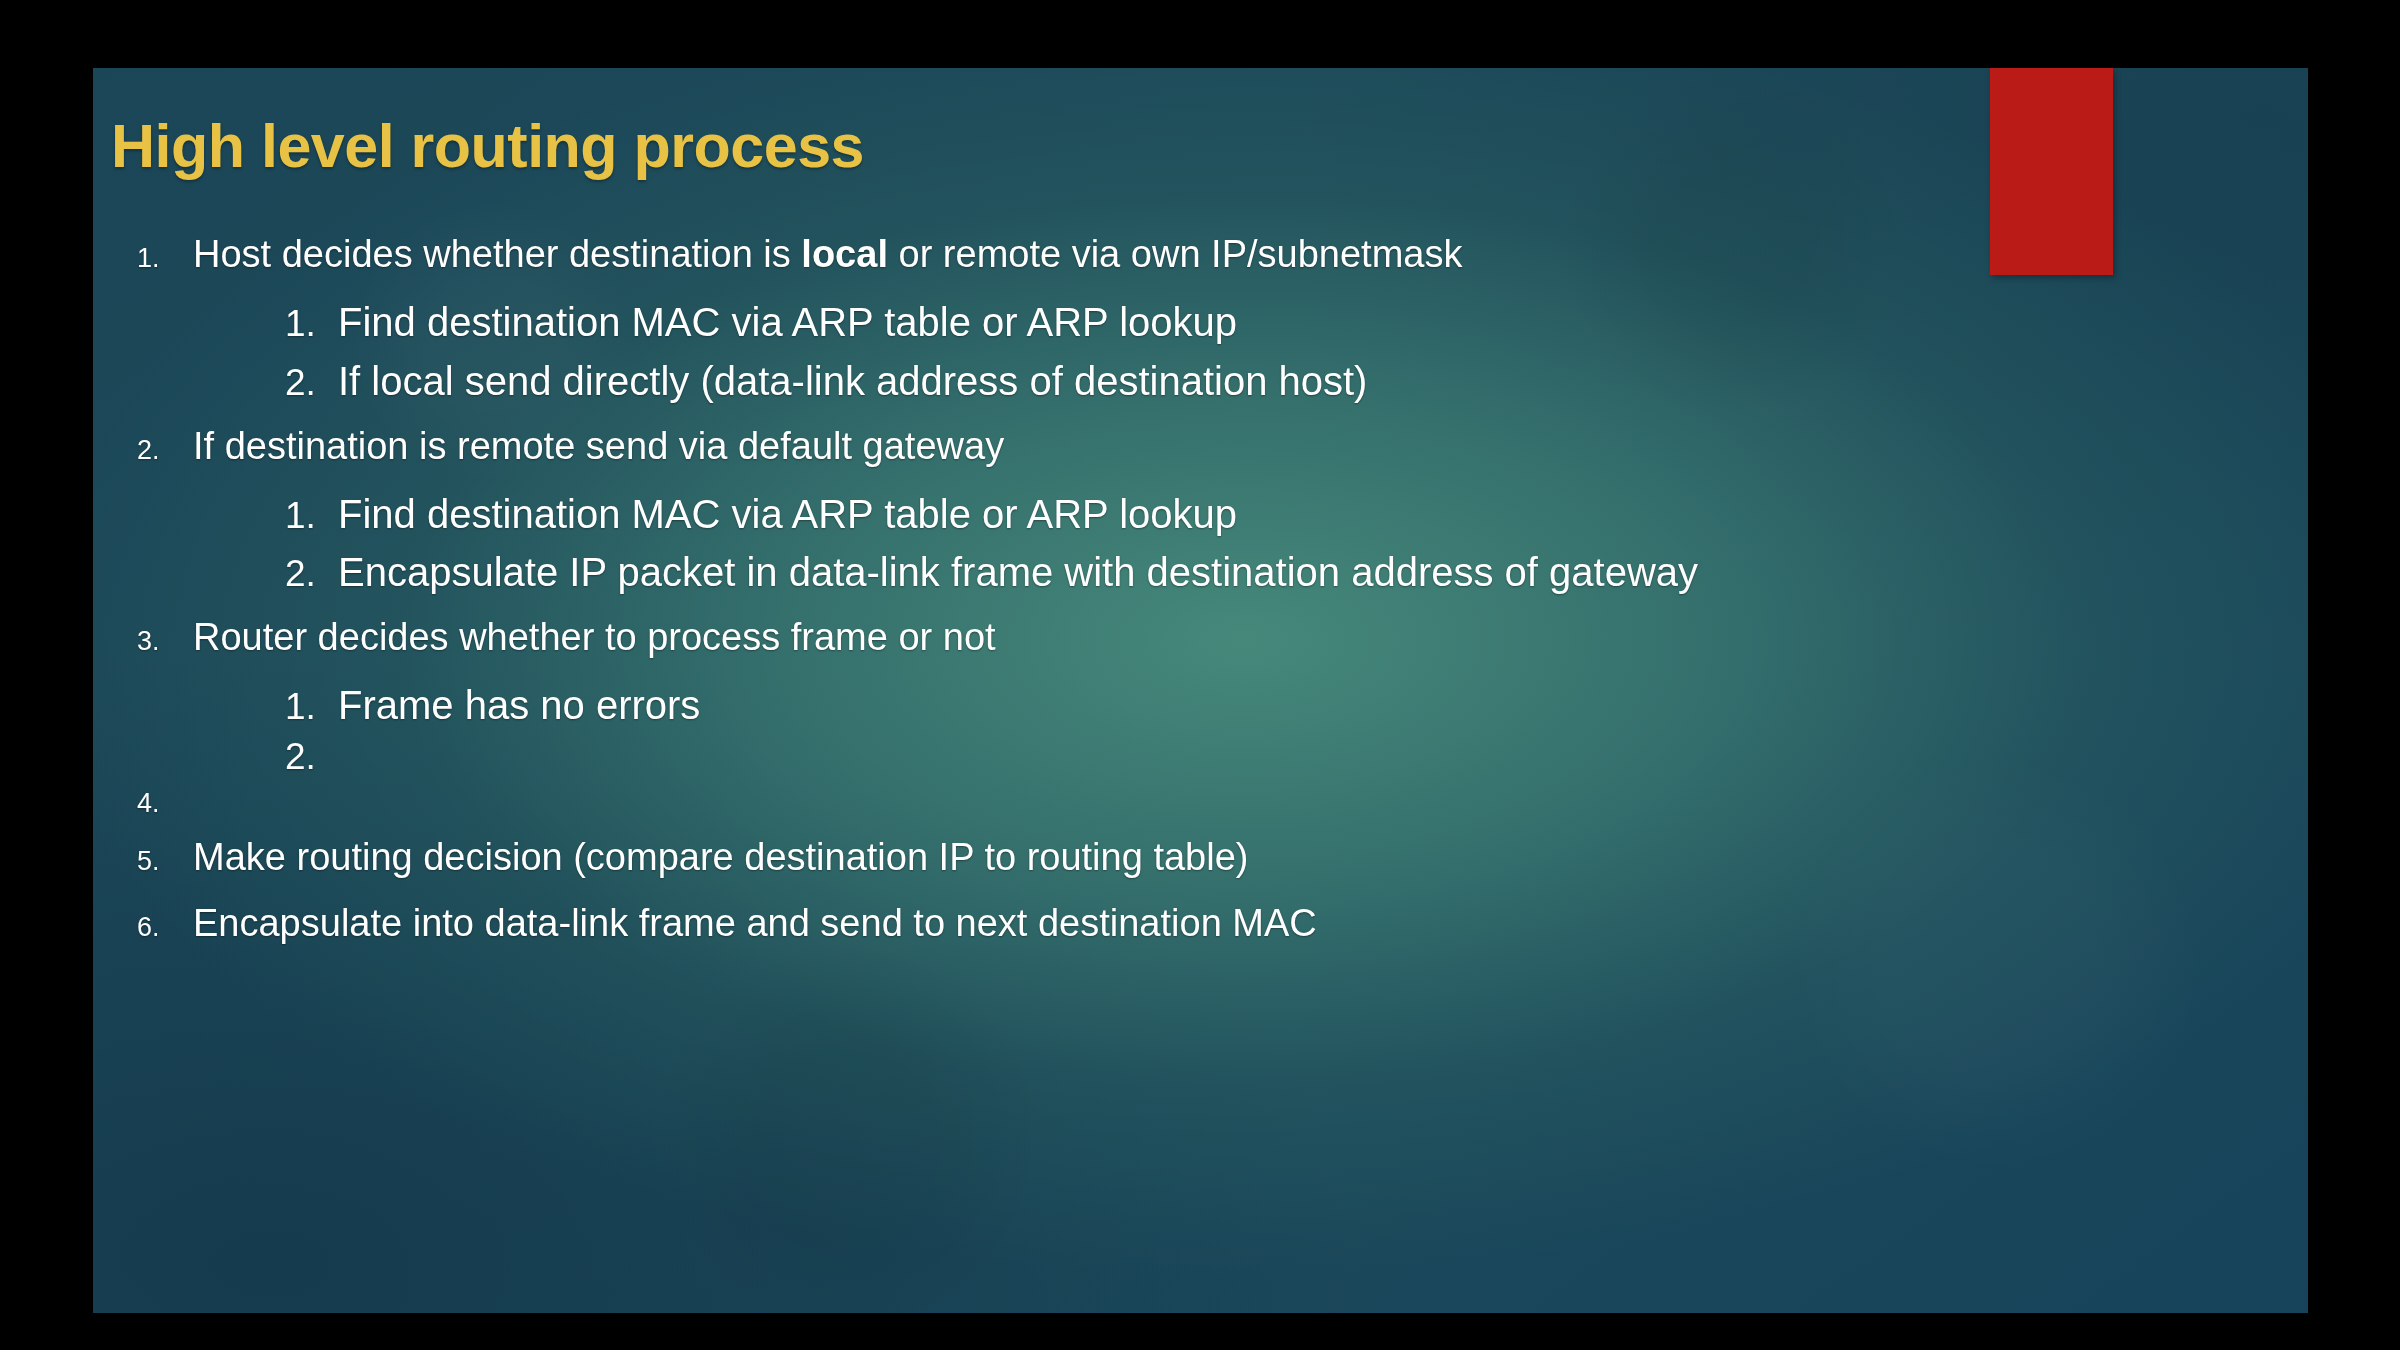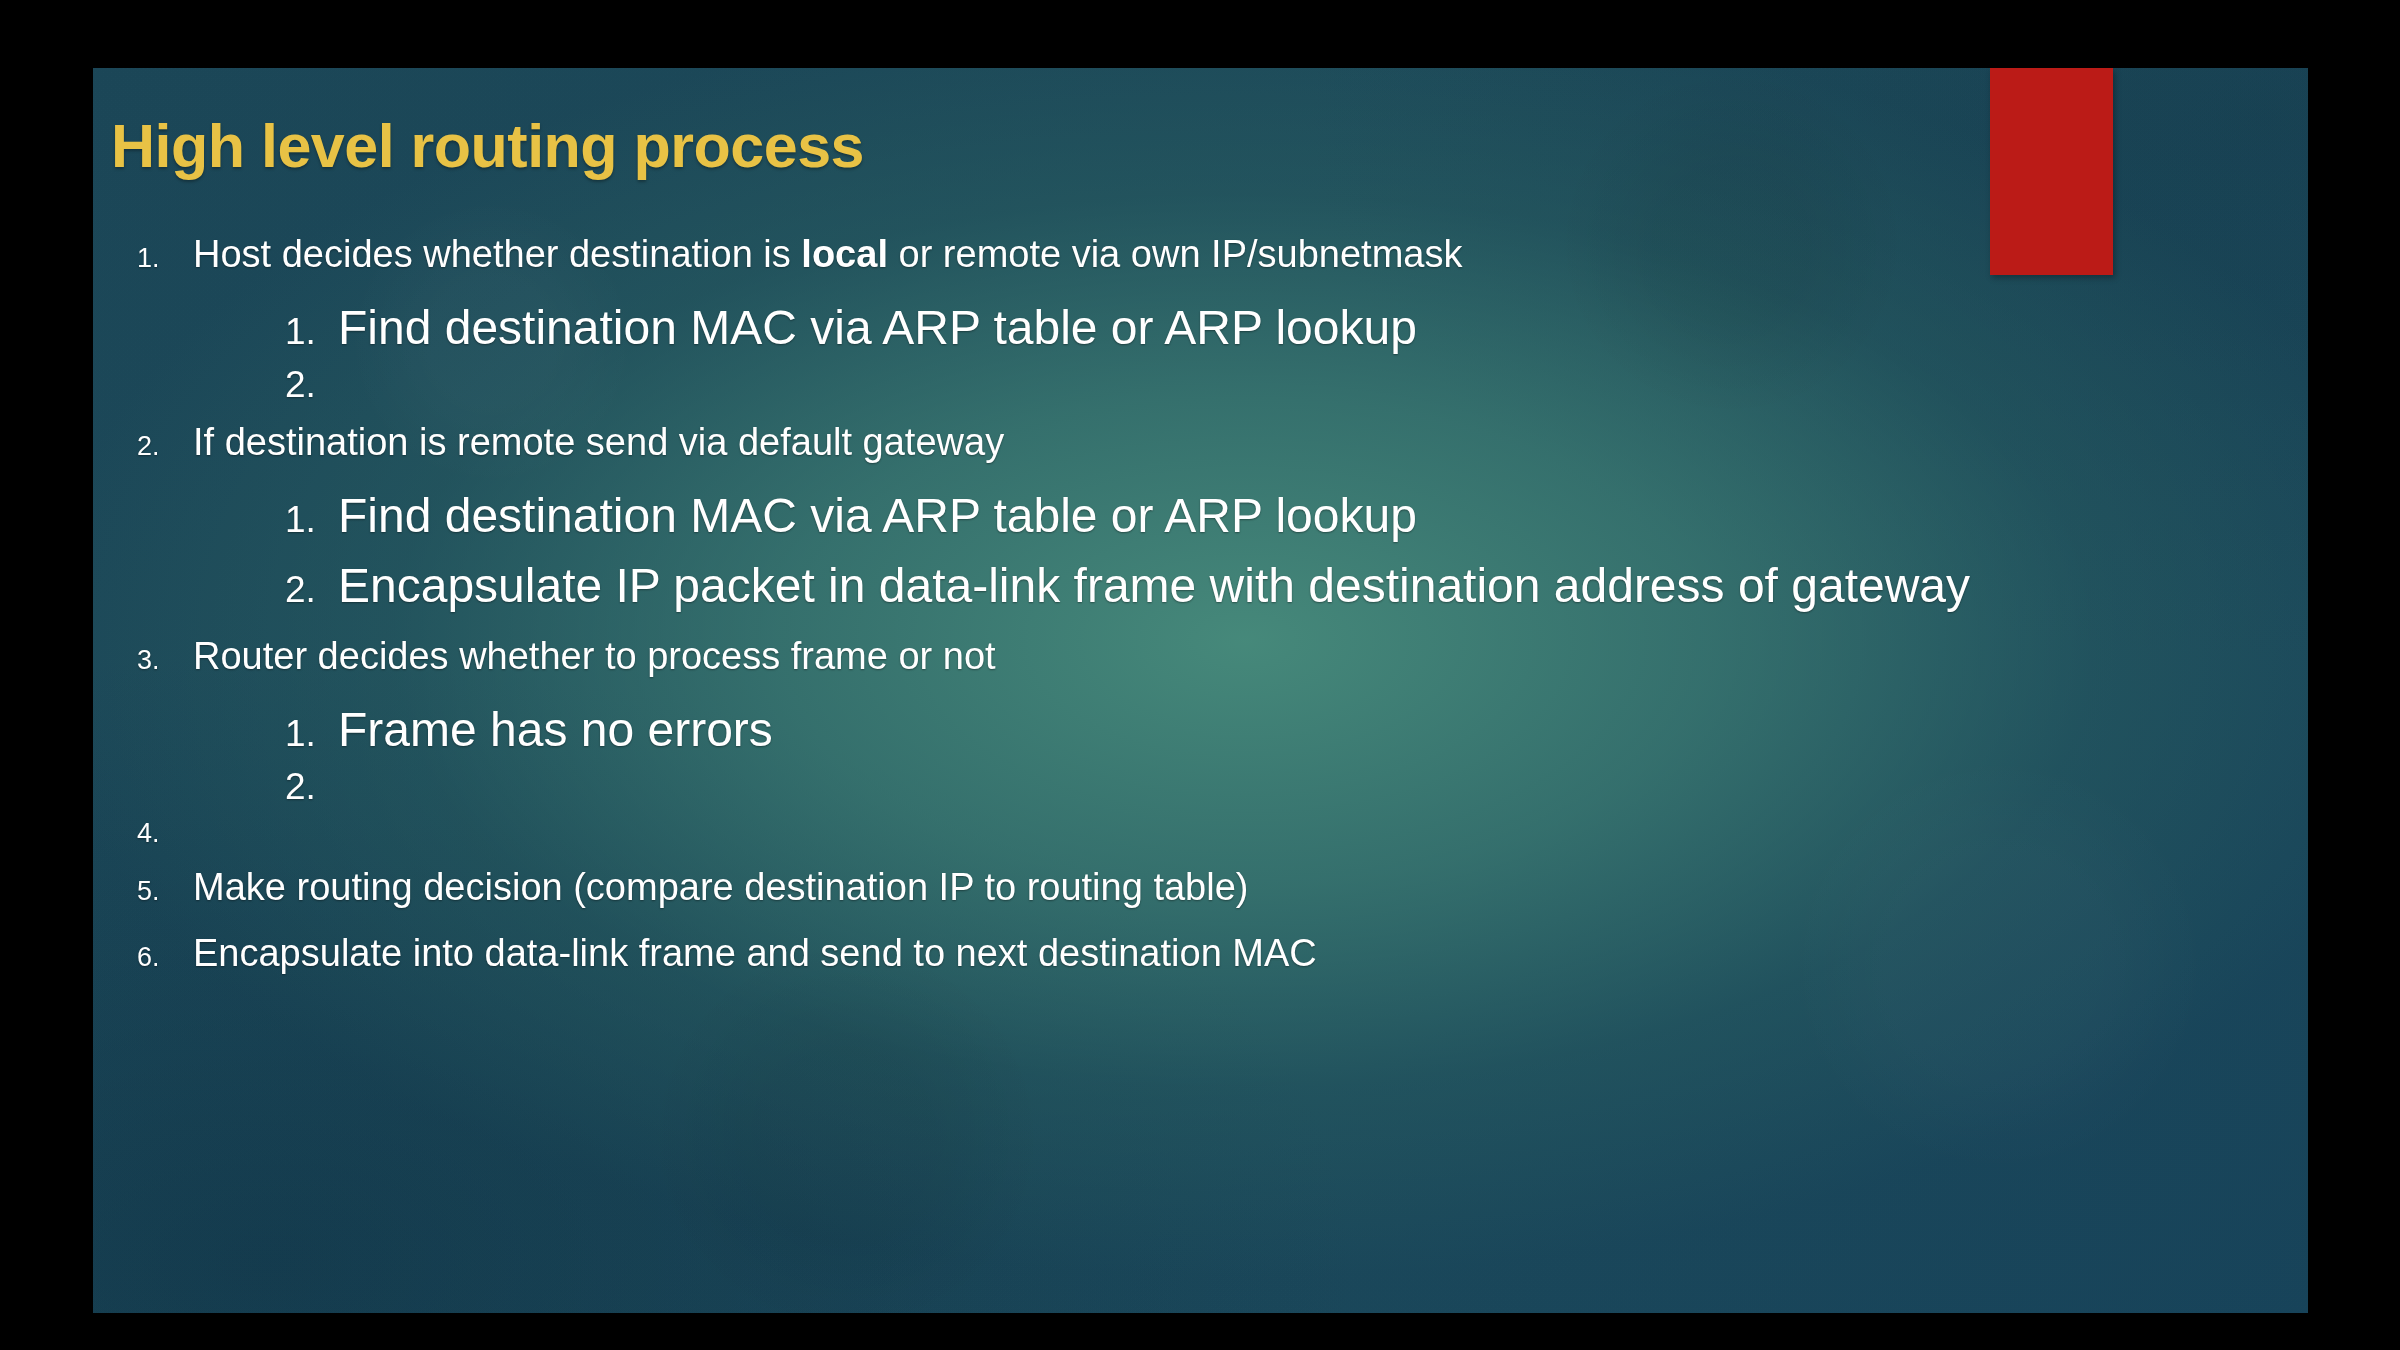--- a/index.html
+++ b/index.html
@@ -121,21 +121,21 @@
     padding-left: 170px;
     margin-bottom: 2px;
   }
   .item.level2 > .marker {
     font-size: 37px;
     width: 53px;
     flex: 0 0 53px;
     text-align: left;
   }
   .item.level2 > .text {
-    font-size: 48px;
+    font-size: 40px;
     line-height: 1.42;
   }
 
   .marker { font-weight: normal; }
   .text   { font-weight: normal; white-space: nowrap; }
   .text b { font-weight: bold; text-align: center; }
 
   .sub-group { margin-top: 2px; margin-bottom: 10px; }
 </style>
 </head>
@@ -154,20 +154,21 @@
           <span class="marker">1.</span>
           <span class="text">Host decides whether destination is <b>local</b> or remote via own IP/subnetmask</span>
         </div>
         <div class="sub-group">
           <div class="item level2">
             <span class="marker">1.</span>
             <span class="text">Find destination MAC via ARP table or ARP lookup</span>
           </div>
           <div class="item level2">
             <span class="marker">2.</span>
+            <span class="text">If local send directly (data-link address of destination host)</span>
           </div>
         </div>
         <div class="item level1">
           <span class="marker">2.</span>
           <span class="text">If destination is remote send via default gateway</span>
         </div>
         <div class="sub-group">
           <div class="item level2">
             <span class="marker">1.</span>
             <span class="text">Find destination MAC via ARP table or ARP lookup</span>

